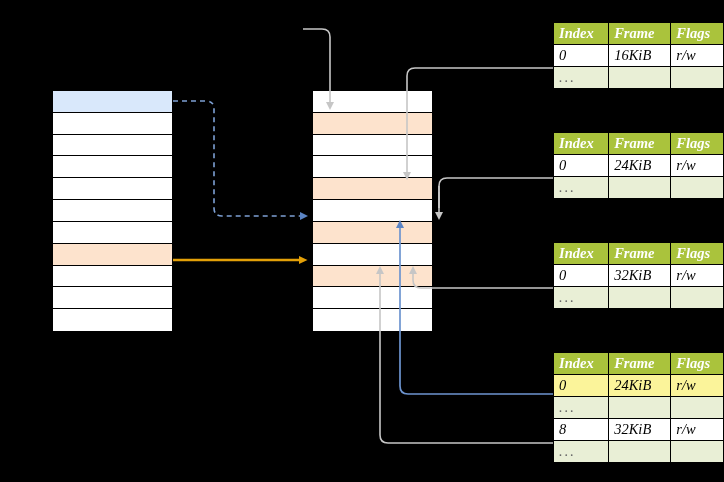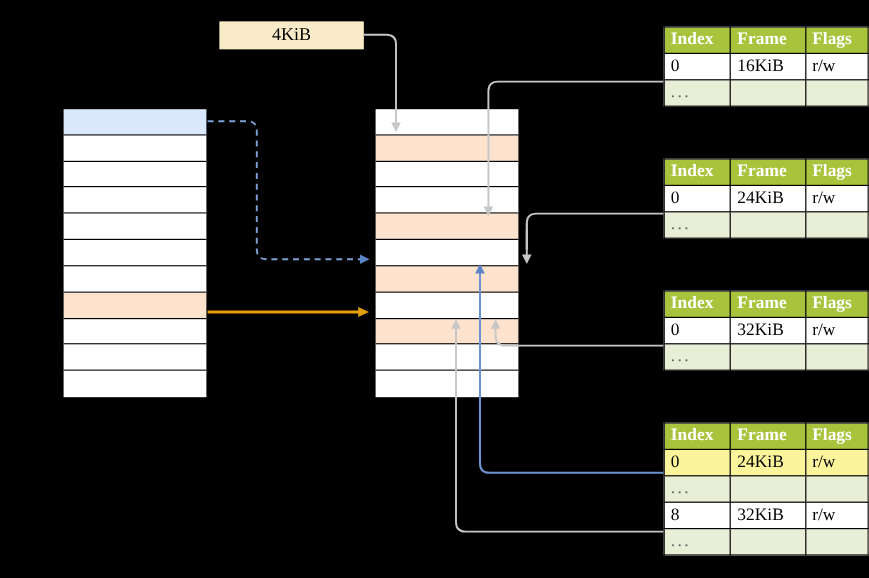--- a/index.html
+++ b/index.html
@@ -16,39 +16,36 @@
   
   .chip{position:absolute;background:#faebc8;border:1px solid #faebc8;
         display:flex;align-items:center;justify-content:center;
         font-size:15px;color:#000;box-sizing:border-box;}
 
   
   .ptable{position:absolute;border-collapse:collapse;background:#fff;
           border:1.5px solid #000;box-sizing:border-box;}
   .ptable td,.ptable th{border:1.4px solid #000;padding:1px 5px;
           font-size:14.5px;line-height:19px;height:19px;color:#000;
-          text-align:left;white-space:nowrap;}
+          text-align:left;white-space:nowrap;font-style:italic;}
   .ptable th{background:#aac33c;color:#fff;font-weight:bold;}
   .ptable td.dots{background:#e9efd6;color:#666;letter-spacing:2px;}
   .ptable td.hl{background:#fbf49a;}
   .c-index{width:52px;}
   .c-frame{width:60px;}
   .c-flags{width:48px;}
 
   svg.wires{position:absolute;left:0;top:0;width:724px;height:482px;
             pointer-events:none;}
 </style>
 </head>
 <body>
 
 <div id="stage">
 
-  <div class="chip" id="chip" style="left:183px;top:18px;width:120px;height:23px;">
-    <span>4KiB</span>
-  </div>
 
   <div class="col" id="left-col" style="left:52px;top:90px;width:121px;height:240px;">
       <div class="cell blue" style="height: 21.8182px;"></div>
       <div class="cell" style="height: 21.8182px;"></div>
       <div class="cell" style="height: 21.8182px;"></div>
       <div class="cell" style="height: 21.8182px;"></div>
       <div class="cell" style="height: 21.8182px;"></div>
       <div class="cell" style="height: 21.8182px;"></div>
       <div class="cell" style="height: 21.8182px;"></div>
       <div class="cell orange" style="height: 21.8182px;"></div>

